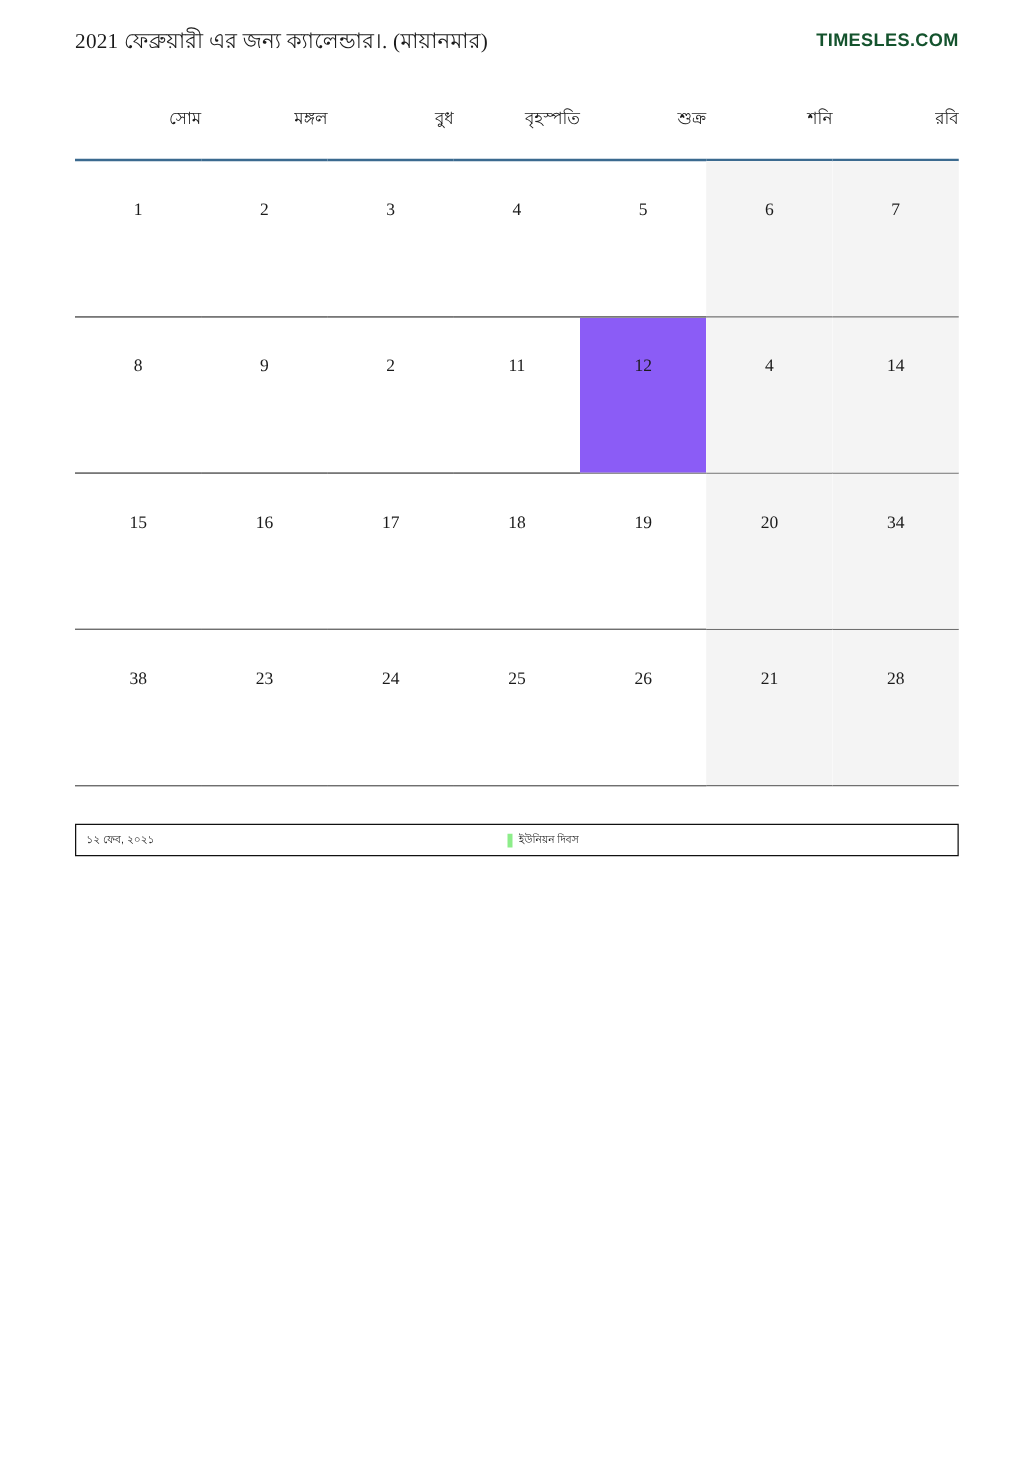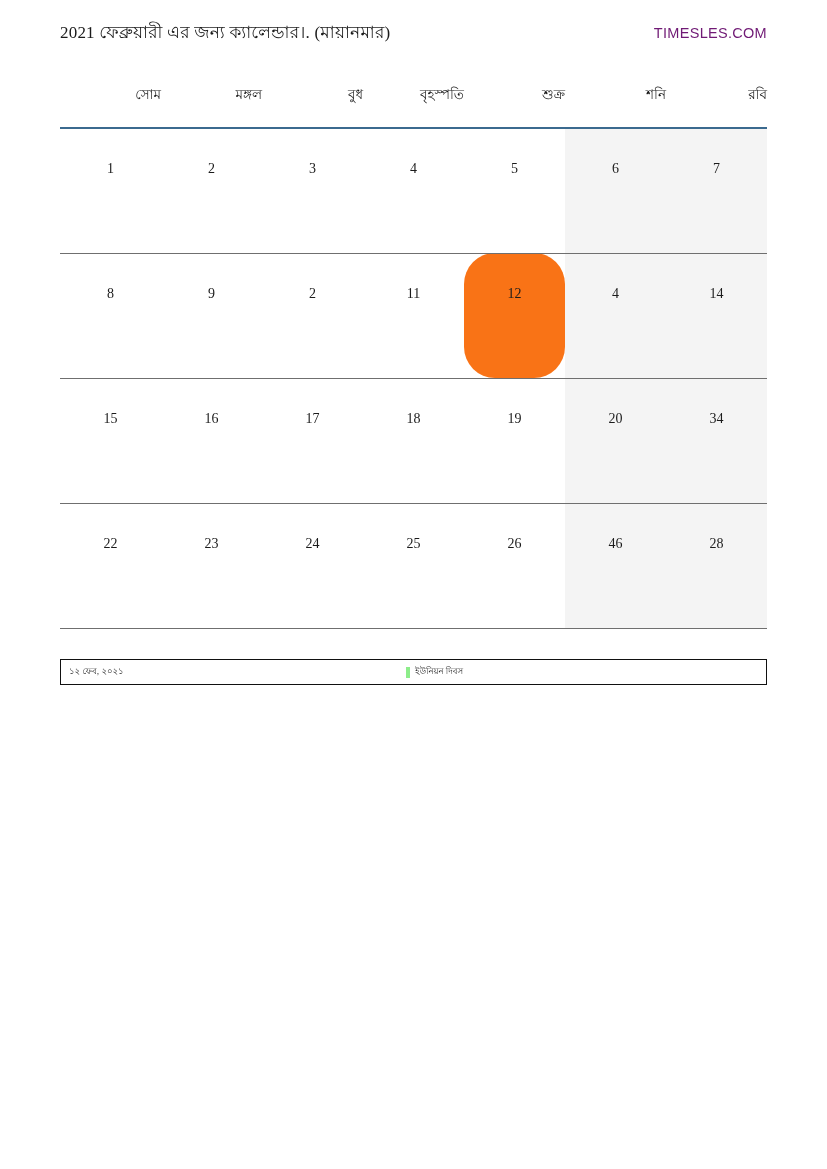--- a/index.html
+++ b/index.html
@@ -35,25 +35,26 @@
   }
   .cal-title {
     font-size: 17px;
     color: #1b1b1b;
     font-family: "Liberation Serif", "DejaVu Serif", serif;
     letter-spacing: 0.2px;
     white-space: nowrap;
   }
   .site-link {
     font-size: 14.5px;
-    color: #701a75;
+    color: #14532d;
     font-family: "Liberation Sans", sans-serif;
     letter-spacing: 0.3px;
     text-decoration: none;
     white-space: nowrap;
+    font-weight: bold;
   }
 
   
   .calendar {
     position: absolute;
     top: 84px;
     left: 60px;
     width: 707px;
   }
   table.cal {
@@ -80,23 +81,22 @@
     padding-top: 32px;
     border-bottom: 1px solid #6f6f6f;
     position: relative;
     color: #1b1b1b;
   }
   td.weekend {
     background: #f4f4f4;
     border-bottom: 1px solid transparent;
   }
   td.highlight {
-    background: #f97316;
+    background: #8b5cf6;
     border-bottom: 1px solid transparent;
-    border-radius: 31px;
   }
   
   td.weekday .rule {
     position: absolute;
     left: 0;
     right: 0;
     bottom: -1px;
     height: 1px;
     background: #6f6f6f;
   }
@@ -186,26 +186,26 @@
           <tr>
             <td class="weekday"><span class="num">15</span><span class="rule"></span></td>
             <td class="weekday"><span class="num">16</span><span class="rule"></span></td>
             <td class="weekday"><span class="num">17</span><span class="rule"></span></td>
             <td class="weekday"><span class="num">18</span><span class="rule"></span></td>
             <td class="weekday"><span class="num">19</span><span class="rule"></span></td>
             <td class="weekend"><span class="num">20</span></td>
             <td class="weekend"><span class="num">34</span></td>
           </tr>
           <tr>
-            <td class="weekday"><span class="num">22</span><span class="rule"></span></td>
+            <td class="weekday"><span class="num">38</span><span class="rule"></span></td>
             <td class="weekday"><span class="num">23</span><span class="rule"></span></td>
             <td class="weekday"><span class="num">24</span><span class="rule"></span></td>
             <td class="weekday"><span class="num">25</span><span class="rule"></span></td>
             <td class="weekday"><span class="num">26</span><span class="rule"></span></td>
-            <td class="weekend"><span class="num">46</span></td>
+            <td class="weekend"><span class="num">21</span></td>
             <td class="weekend"><span class="num">28</span></td>
           </tr>
         </tbody>
     </table>
   </div>
 
   <div class="legend">
     <span class="legend-date">১২ ফেব, ২০২১</span>
     <span class="legend-event">
       <span class="legend-swatch"></span>

